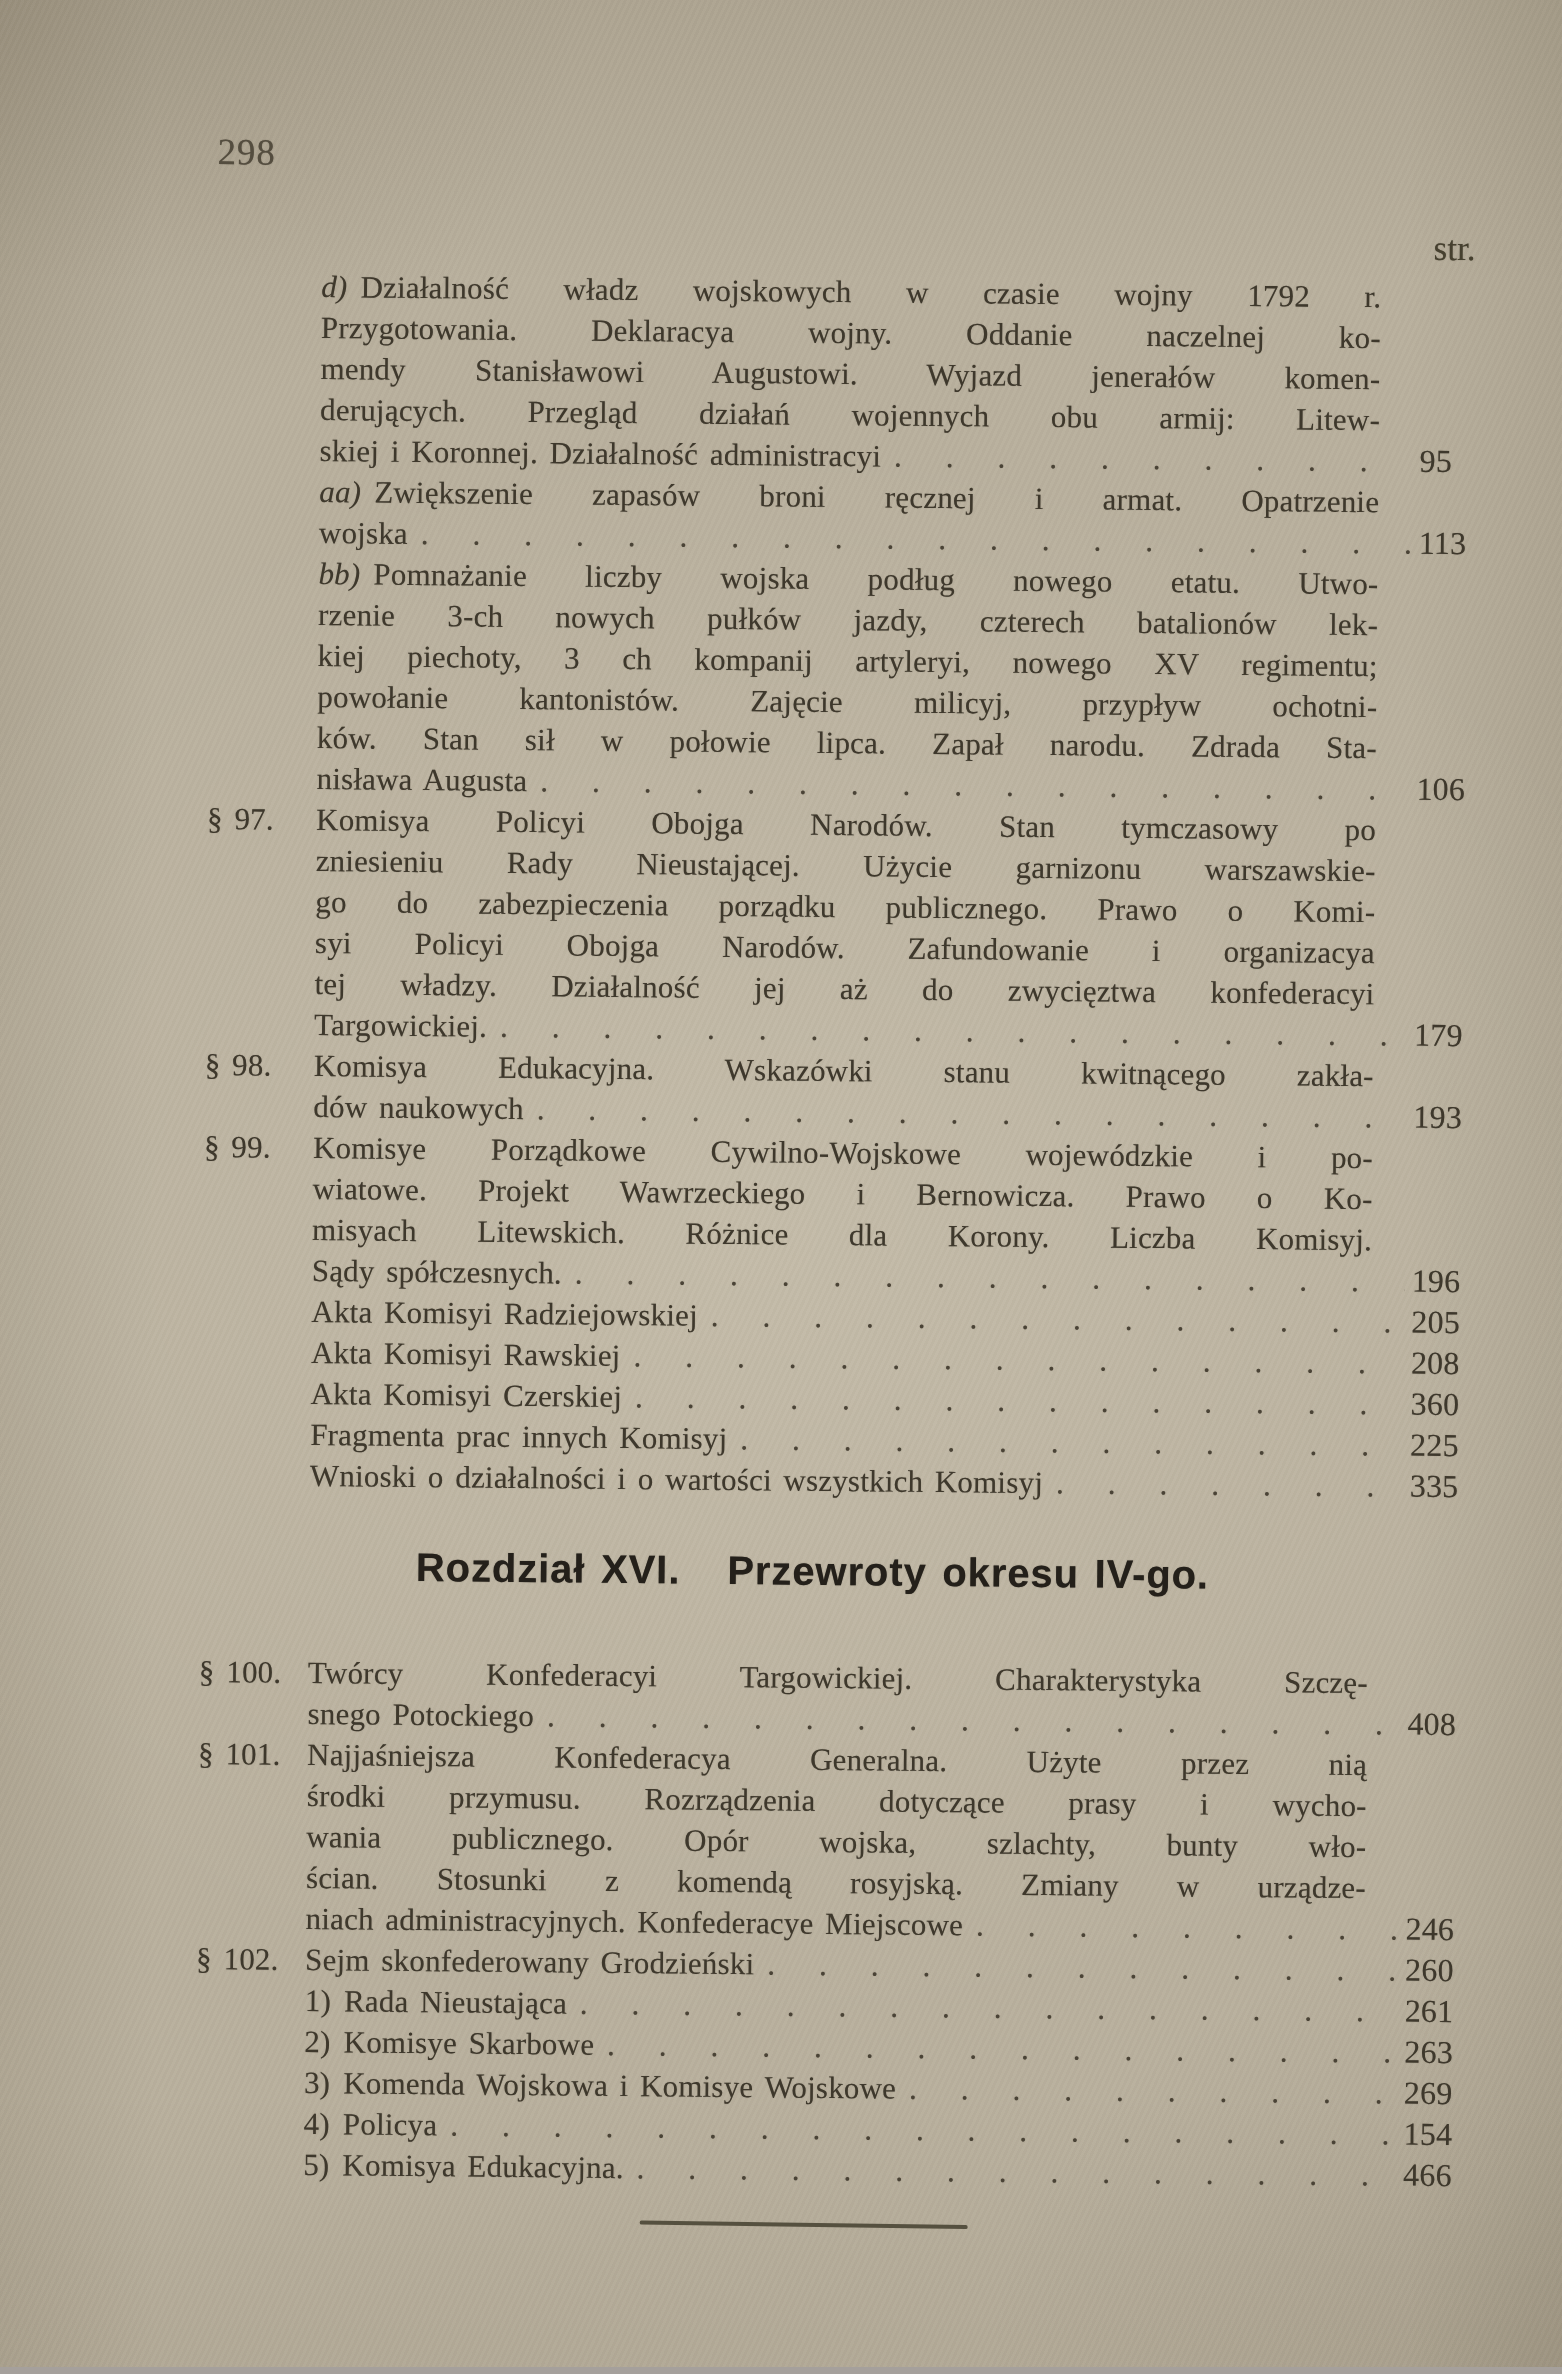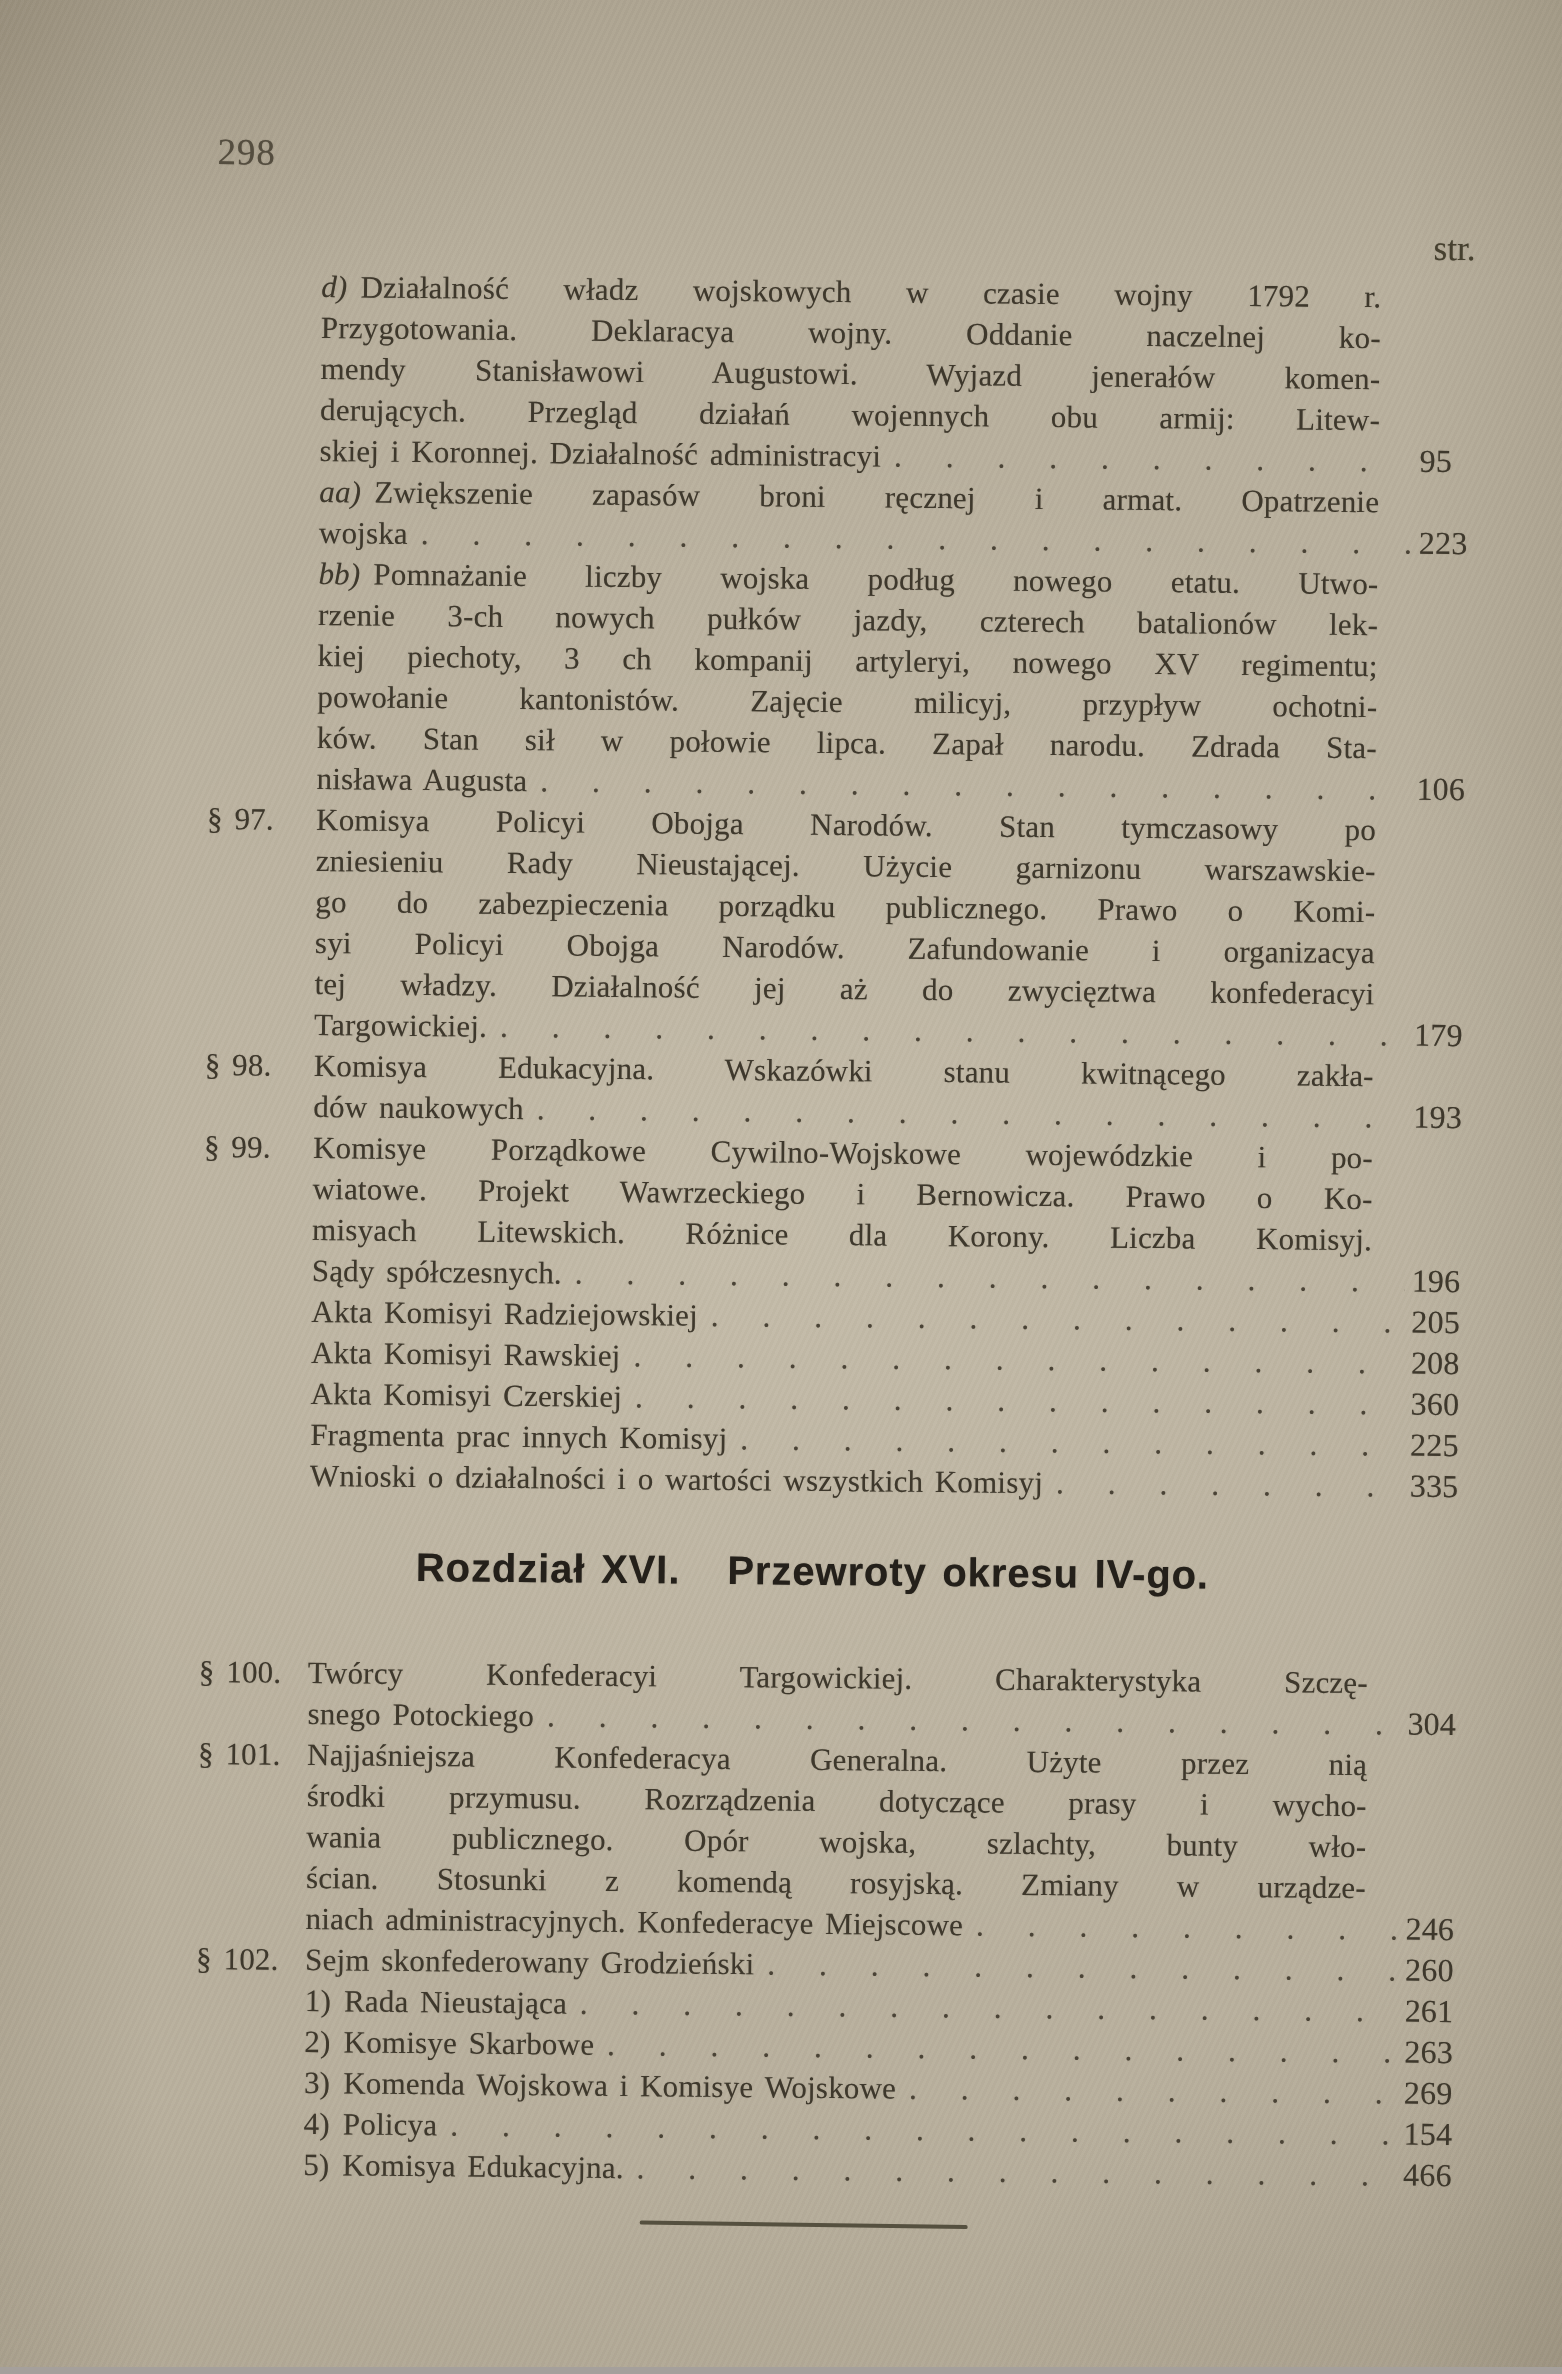--- a/index.html
+++ b/index.html
@@ -79,21 +79,21 @@
           </div>
           <div class="row">
             <span class="lab"></span>
             <div class="body justify"><span class="txt"><span class="pre it">aa)</span>Zwiększenie zapasów broni ręcznej i armat. Opatrzenie</span></div>
           </div>
           <div class="row">
             <span class="lab"></span>
             <div class="body withpage">
               <span class="txt">wojska</span>
               <span class="dots">..................................</span>
-              <span class="pg">223</span>
+              <span class="pg">113</span>
             </div>
           </div>
           <div class="row">
             <span class="lab"></span>
             <div class="body justify"><span class="txt"><span class="pre it">bb)</span>Pomnażanie liczby wojska podług nowego etatu. Utwo-</span></div>
           </div>
           <div class="row">
             <span class="lab"></span>
             <div class="body justify"><span class="txt">rzenie 3-ch nowych pułków jazdy, czterech batalionów lek-</span></div>
           </div>
@@ -222,21 +222,21 @@
       <div>
           <div class="row">
             <span class="lab">§ 100.</span>
             <div class="body justify"><span class="txt">Twórcy Konfederacyi Targowickiej. Charakterystyka Szczę-</span></div>
           </div>
           <div class="row">
             <span class="lab"></span>
             <div class="body withpage">
               <span class="txt">snego Potockiego</span>
               <span class="dots">..................................</span>
-              <span class="pg">304</span>
+              <span class="pg">408</span>
             </div>
           </div>
           <div class="row">
             <span class="lab">§ 101.</span>
             <div class="body justify"><span class="txt">Najjaśniejsza Konfederacya Generalna. Użyte przez nią</span></div>
           </div>
           <div class="row">
             <span class="lab"></span>
             <div class="body justify"><span class="txt">środki przymusu. Rozrządzenia dotyczące prasy i wycho-</span></div>
           </div>

